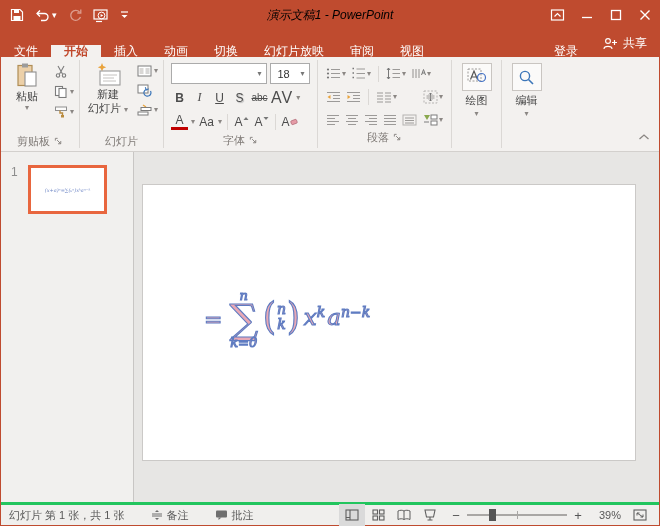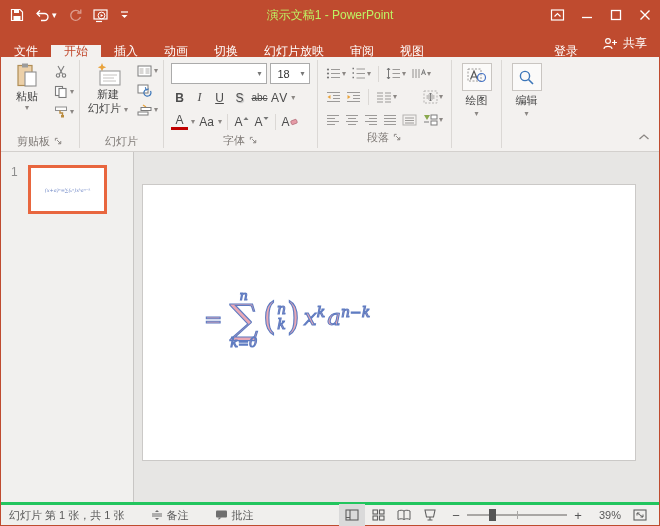--- a/index.html
+++ b/index.html
@@ -5,29 +5,29 @@
   * { box-sizing: border-box; margin: 0; padding: 0; }
   body { width:660px; height:526px; font-family:"Liberation Sans","DejaVu Sans",sans-serif; background:#fff; overflow:hidden; }
   .window { width:660px; height:526px; border:1px solid #bf4b2f; position:relative; background:#f3f1ef; display:flex; flex-direction:column; }
 
   
   .titlebar { height:28px; background:#bf4b2f; display:flex; align-items:center; position:relative; flex:0 0 28px; }
   .qat { display:flex; align-items:center; gap:11px; padding-left:9px; height:100%; }
   .qat .qbtn { display:flex; align-items:center; gap:2px; height:100%; }
   .qat svg { display:block; }
   .dim { opacity:.45; }
-  .title-text { position:absolute; left:50%; top:50%; transform:translate(-50%,-50%); color:#bef264; font-size:12px; white-space:nowrap; }
+  .title-text { position:absolute; left:50%; top:50%; transform:translate(-50%,-50%); color:#000000; font-size:12px; white-space:nowrap;font-style:italic; }
   .winctl { margin-left:auto; display:flex; height:100%; }
   .winctl .wbtn { width:29px; height:100%; display:flex; align-items:center; justify-content:center; }
   .caretglyph { color:#fff; font-size:9px; line-height:1; }
 
   
   .tabrow { height:28px; background:#bf4b2f; display:flex; align-items:stretch; color:#fff; font-size:12px; flex:0 0 28px; }
   .tab { padding:0 13px; display:flex; align-items:center; white-space:nowrap;margin-top:16px; }
-  .tab.active { background:#f3f1ef; color:#c0472b; }
+  .tab.active { background:#f3f1ef; color:#c0472b;font-weight:bold; }
   .tab-spacer { flex:1; }
   .tellme { display:flex; align-items:center; gap:4px; padding:0 10px; color:rgba(255,255,255,.78); }
   .share-tab { display:flex; align-items:center; gap:5px; padding:0 12px; }
 
   
   .ribbon { height:95px; background:#f3f1ef; border-bottom:1px solid #d3d0cd; display:flex; position:relative; flex:0 0 95px; }
   .rgroup { display:flex; flex-direction:column; padding:2px 2px 0; }
   .rbody { flex:1; display:flex; align-items:flex-start; }
   .rlabel { height:18px; display:flex; align-items:center; justify-content:center; gap:4px; font-size:11px; color:#7f7a76; padding-bottom:2px; }
   .gsep { width:1px; background:#dbd8d5; margin:3px 0; }
@@ -280,21 +280,21 @@
             <span class="cval">18</span>
             <span class="cdrop">▾</span>
           </span>
         </div>
         <div class="frow">
           <span class="lbtn" style="font-weight:bold">B</span>
           <span class="lbtn" style="font-style:italic;font-family:'Liberation Serif',serif">I</span>
           <span class="lbtn" style="text-decoration:underline">U</span>
           <span class="lbtn" style="text-shadow:1px 1px 1px #b5b5b5">S</span>
           <span class="lbtn" style="text-decoration:line-through;font-size:10px">abc</span>
-          <span class="lbtn" style="font-size:12px;letter-spacing:1px">AV</span>
+          <span class="lbtn" style="font-size:16px;letter-spacing:1px">AV</span>
           <span class="mcaret">▾</span>
         </div>
         <div class="frow">
           <span class="lbtn" style="border-bottom:3px solid #c00000;height:17px">A</span>
           <span class="mcaret">▾</span>
           <span class="lbtn">Aa</span>
           <span class="mcaret">▾</span>
           <span class="vsep"></span>
           <span class="lbtn">
               <span>A</span>

